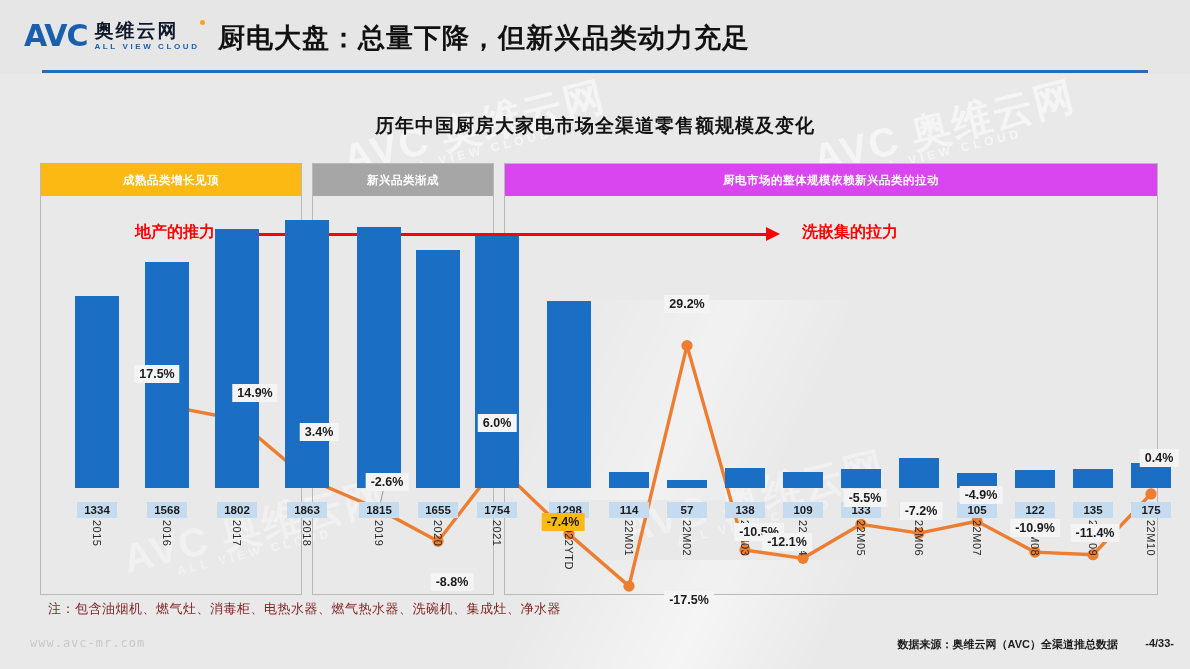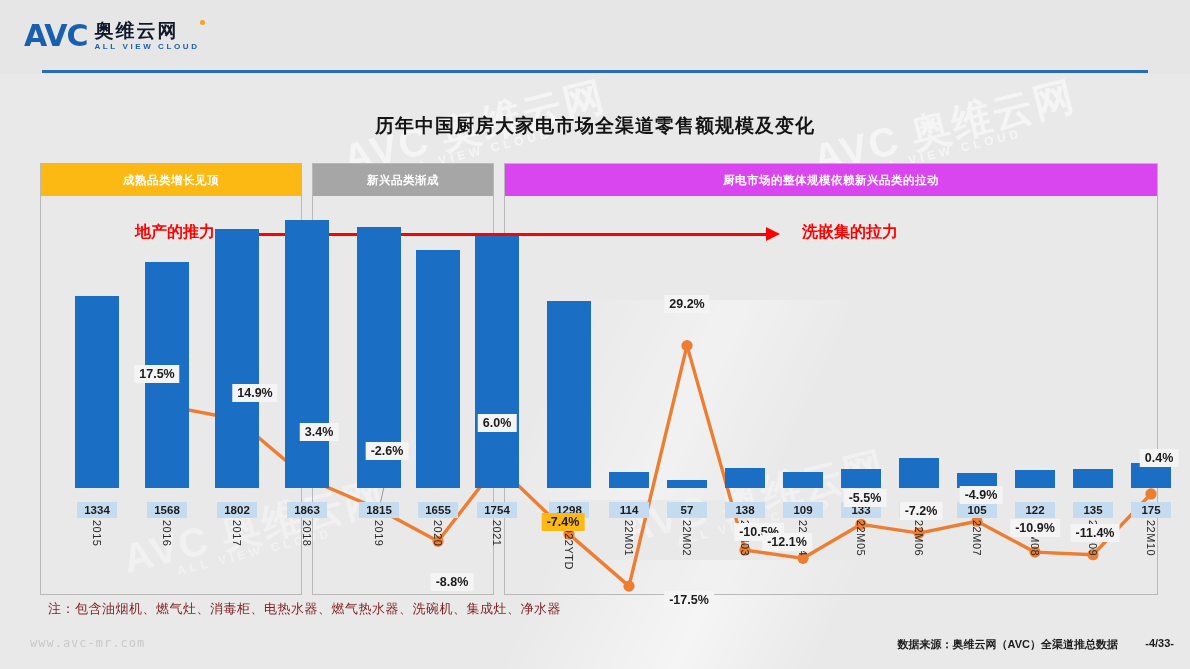--- a/index.html
+++ b/index.html
@@ -133,20 +133,21 @@
 
 <div class="header">
   <div class="logo">
     <div class="logo-avc">AVC</div>
     <div class="logo-dot"></div>
     <div class="logo-cn">
       <div class="cn">奥维云网</div>
       <div class="en">ALL VIEW CLOUD</div>
     </div>
   </div>
+  <div class="page-title">厨电大盘：总量下降，但新兴品类动力充足</div>
   <div class="header-rule"></div>
 </div>
 
 <div class="chart-title">历年中国厨房大家电市场全渠道零售额规模及变化</div>
 
 <div class="panels">
   <div class="panel pa">
     <div class="panel-hd">成熟品类增长见顶</div>
   </div>
   <div class="panel pb">
@@ -316,21 +317,21 @@
         <div class="bar-val">175</div>
         <div class="cat-wrap">
           <div class="cat-inner">22M10</div>
         </div>
       </div>
     </div>
   <div id="pcts">
       <div class="pct" style="left: 117px; top: 164.875px;">17.5%</div>
       <div class="pct" style="left: 215px; top: 184.265px;">14.9%</div>
       <div class="pct" style="left: 279px; top: 223.49px;">3.4%</div>
-      <div class="pct" style="left: 347px; top: 242px;">-2.6%</div>
+      <div class="pct" style="left: 347px; top: 273px;">-2.6%</div>
       <div class="pct" style="left: 412px; top: 328.32px; margin-top: 45px;">-8.8%</div>
       <div class="pct" style="left: 457px; top: 214.1px;">6.0%</div>
       <div class="pct hl" style="left: 523px; top: 313.11px;">-7.4%</div>
       <div class="pct" style="left: 649px; top: 391.125px;">-17.5%</div>
       <div class="pct" style="left: 647px; top: 94.62px;">29.2%</div>
       <div class="pct" style="left: 719px; top: 323.075px;">-10.5%</div>
       <div class="pct" style="left: 747px; top: 333.315px;">-12.1%</div>
       <div class="pct" style="left: 825px; top: 289.325px;">-5.5%</div>
       <div class="pct" style="left: 881px; top: 302.08px;">-7.2%</div>
       <div class="pct" style="left: 941px; top: 286.235px;">-4.9%</div>

